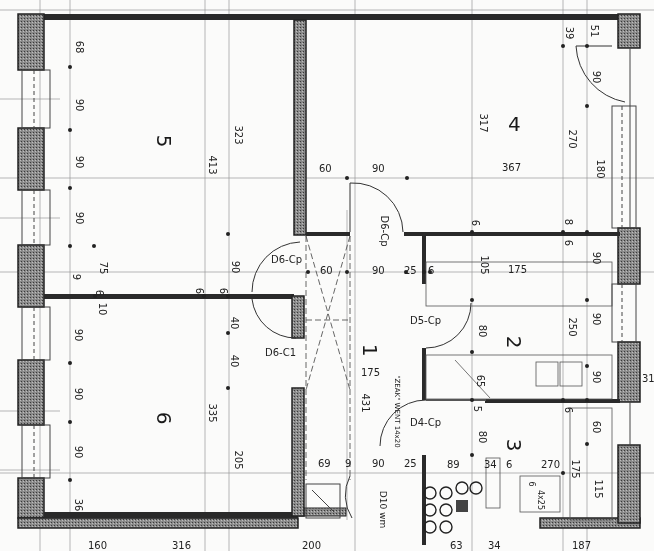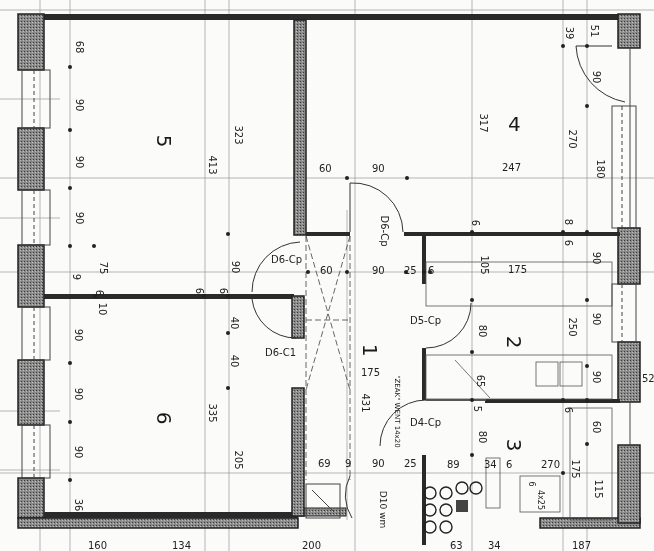--- a/index.html
+++ b/index.html
@@ -200,21 +200,21 @@
   <span class="t rv" style="left:73px;top:100px">90</span>
   <span class="t rv" style="left:73px;top:157px">90</span>
   <span class="t rv" style="left:73px;top:213px">90</span>
   <span class="t rv" style="left:97px;top:263px">75</span>
   <span class="t rv" style="left:73px;top:272px">9</span>
   <span class="t rv" style="left:202px;top:160px">413</span>
   <span class="t rv" style="left:228px;top:130px">323</span>
   <span class="t rv" style="left:229px;top:262px">90</span>
 
   <span class="t rv" style="left:473px;top:118px">317</span>
-  <span class="t" style="left:502px;top:163px">247</span>
+  <span class="t" style="left:502px;top:163px">367</span>
   <span class="t" style="left:319px;top:164px">60</span>
   <span class="t" style="left:372px;top:164px">90</span>
   <span class="t rv" style="left:472px;top:218px">6</span>
   <span class="t rv" style="left:563px;top:28px">39</span>
   <span class="t rv" style="left:588px;top:26px">51</span>
   <span class="t rv" style="left:590px;top:72px">90</span>
   <span class="t rv" style="left:562px;top:134px">270</span>
   <span class="t rv" style="left:590px;top:164px">180</span>
   <span class="t rv" style="left:565px;top:217px">8</span>
   <span class="t rv" style="left:565px;top:238px">6</span>
@@ -257,21 +257,21 @@
   <span class="t rv" style="left:202px;top:408px">335</span>
   <span class="t rv" style="left:228px;top:455px">205</span>
   <span class="t rv" style="left:228px;top:318px">40</span>
   <span class="t rv" style="left:228px;top:356px">40</span>
   <span class="t rv" style="left:96px;top:288px">6</span>
   <span class="t rv" style="left:196px;top:286px">6</span>
   <span class="t rv" style="left:220px;top:286px">6</span>
   <span class="t rv" style="left:96px;top:304px">10</span>
 
   <span class="t" style="left:88px;top:541px">160</span>
-  <span class="t" style="left:172px;top:541px">134</span>
+  <span class="t" style="left:172px;top:541px">316</span>
   <span class="t" style="left:302px;top:541px">200</span>
   <span class="t" style="left:450px;top:541px">63</span>
   <span class="t" style="left:488px;top:541px">34</span>
   <span class="t" style="left:572px;top:541px">187</span>
-  <span class="t" style="left:642px;top:374px">52</span>
+  <span class="t" style="left:642px;top:374px">31</span>
   <span class="t rv" style="left:528px;top:480px;font-size:8px">6</span>
   <span class="t rv" style="left:530px;top:496px;font-size:8px">4x25</span>
 </div>
 
 </body></html>

